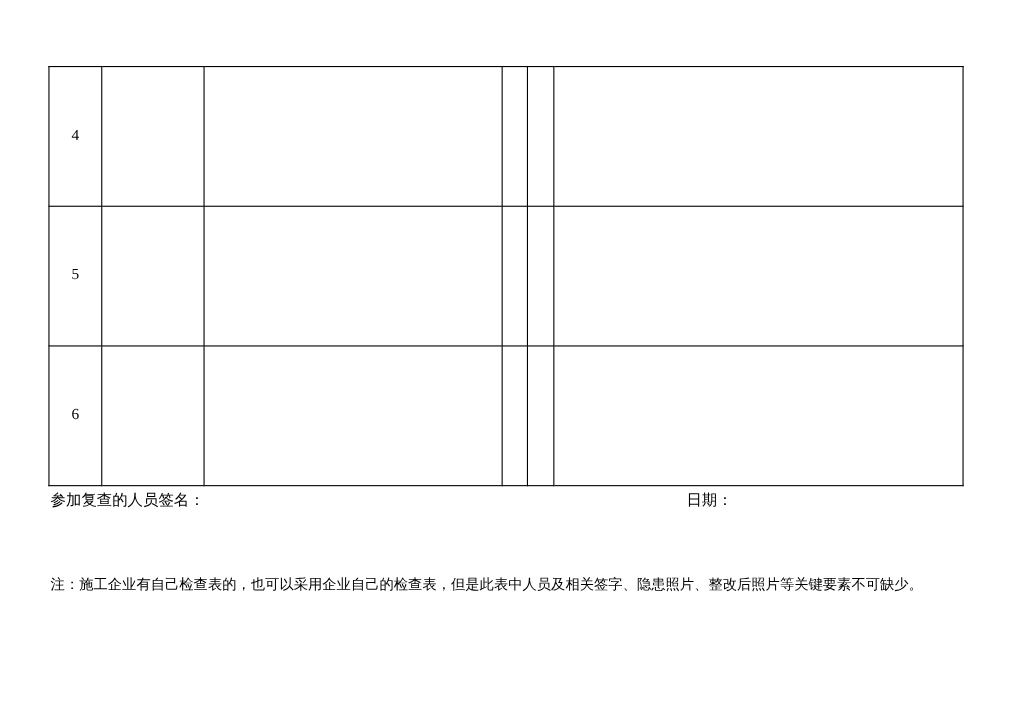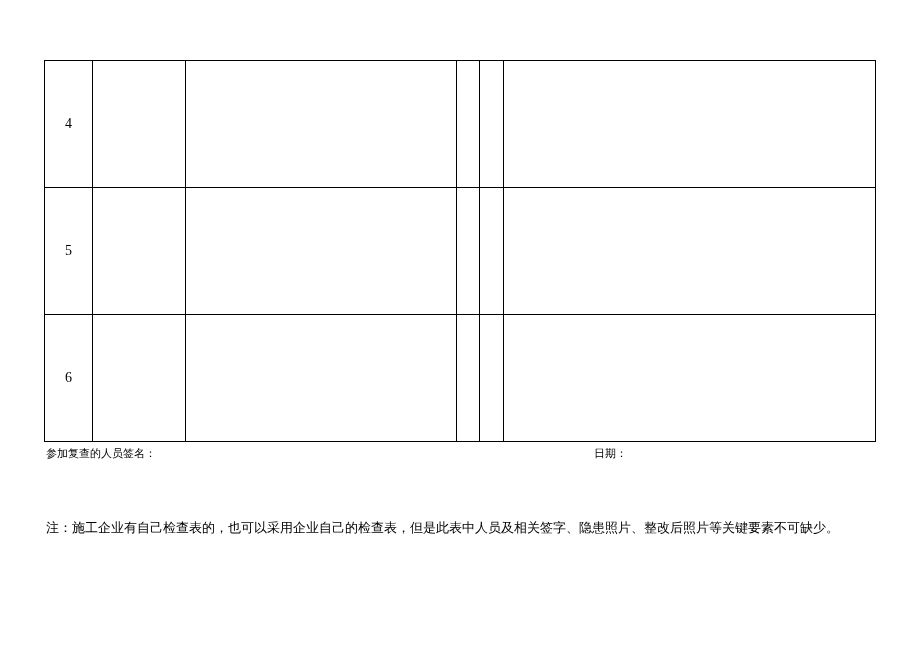--- a/index.html
+++ b/index.html
@@ -42,21 +42,21 @@
       width: 23px;
     }
     .col-5 {
       width: 24px;
     }
     .col-6 {
       width: auto;
     }
     .footer-row {
       margin-top: 4px;
-      font-size: 11px;
+      font-size: 14px;
       display: flex;
       width: 100%;
     }
     .footer-left {
       flex: 0 0 auto;
       padding-left: 2px;
     }
     .footer-right {
       margin-left: 438px;
     }

